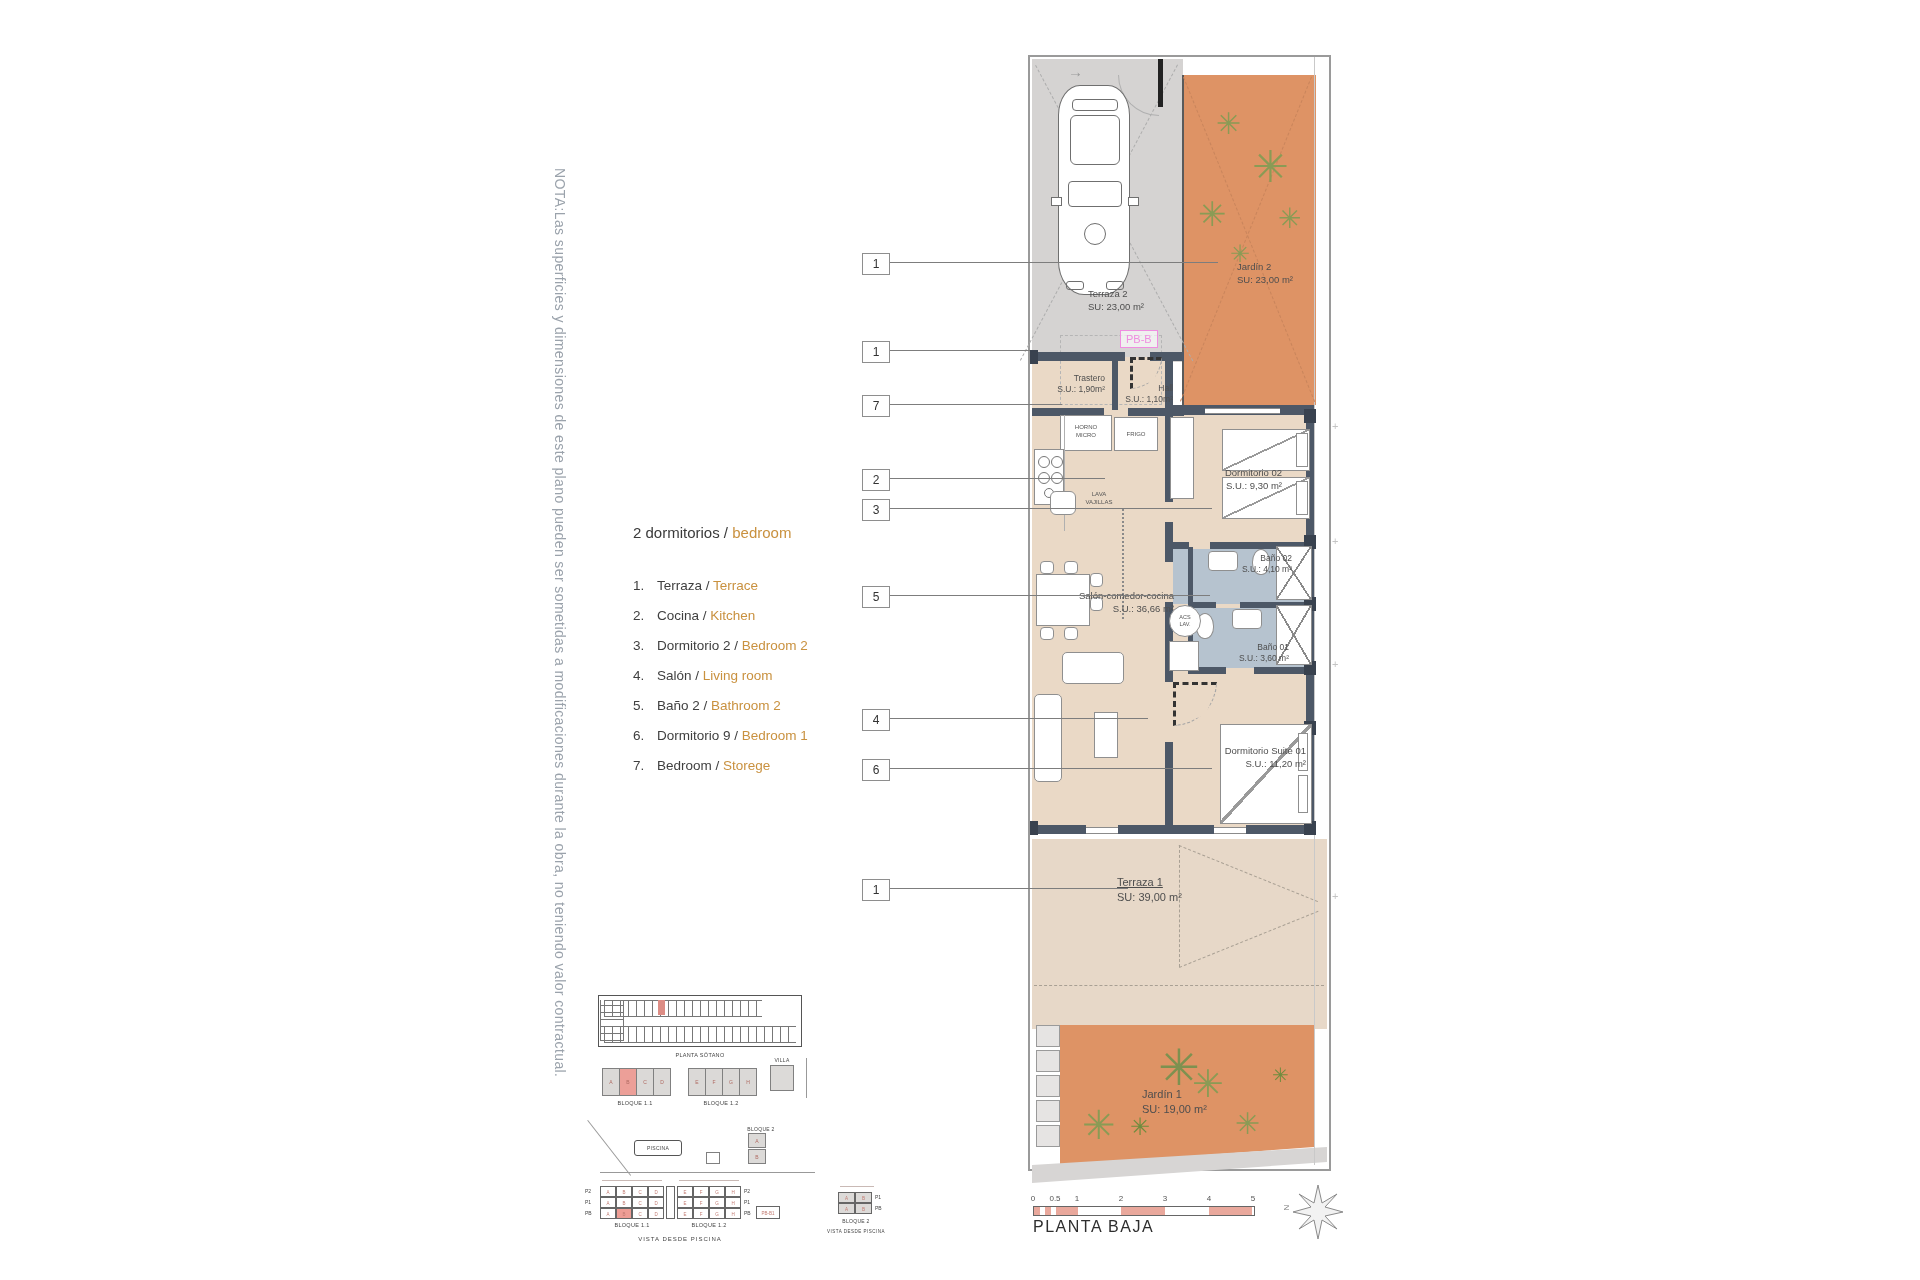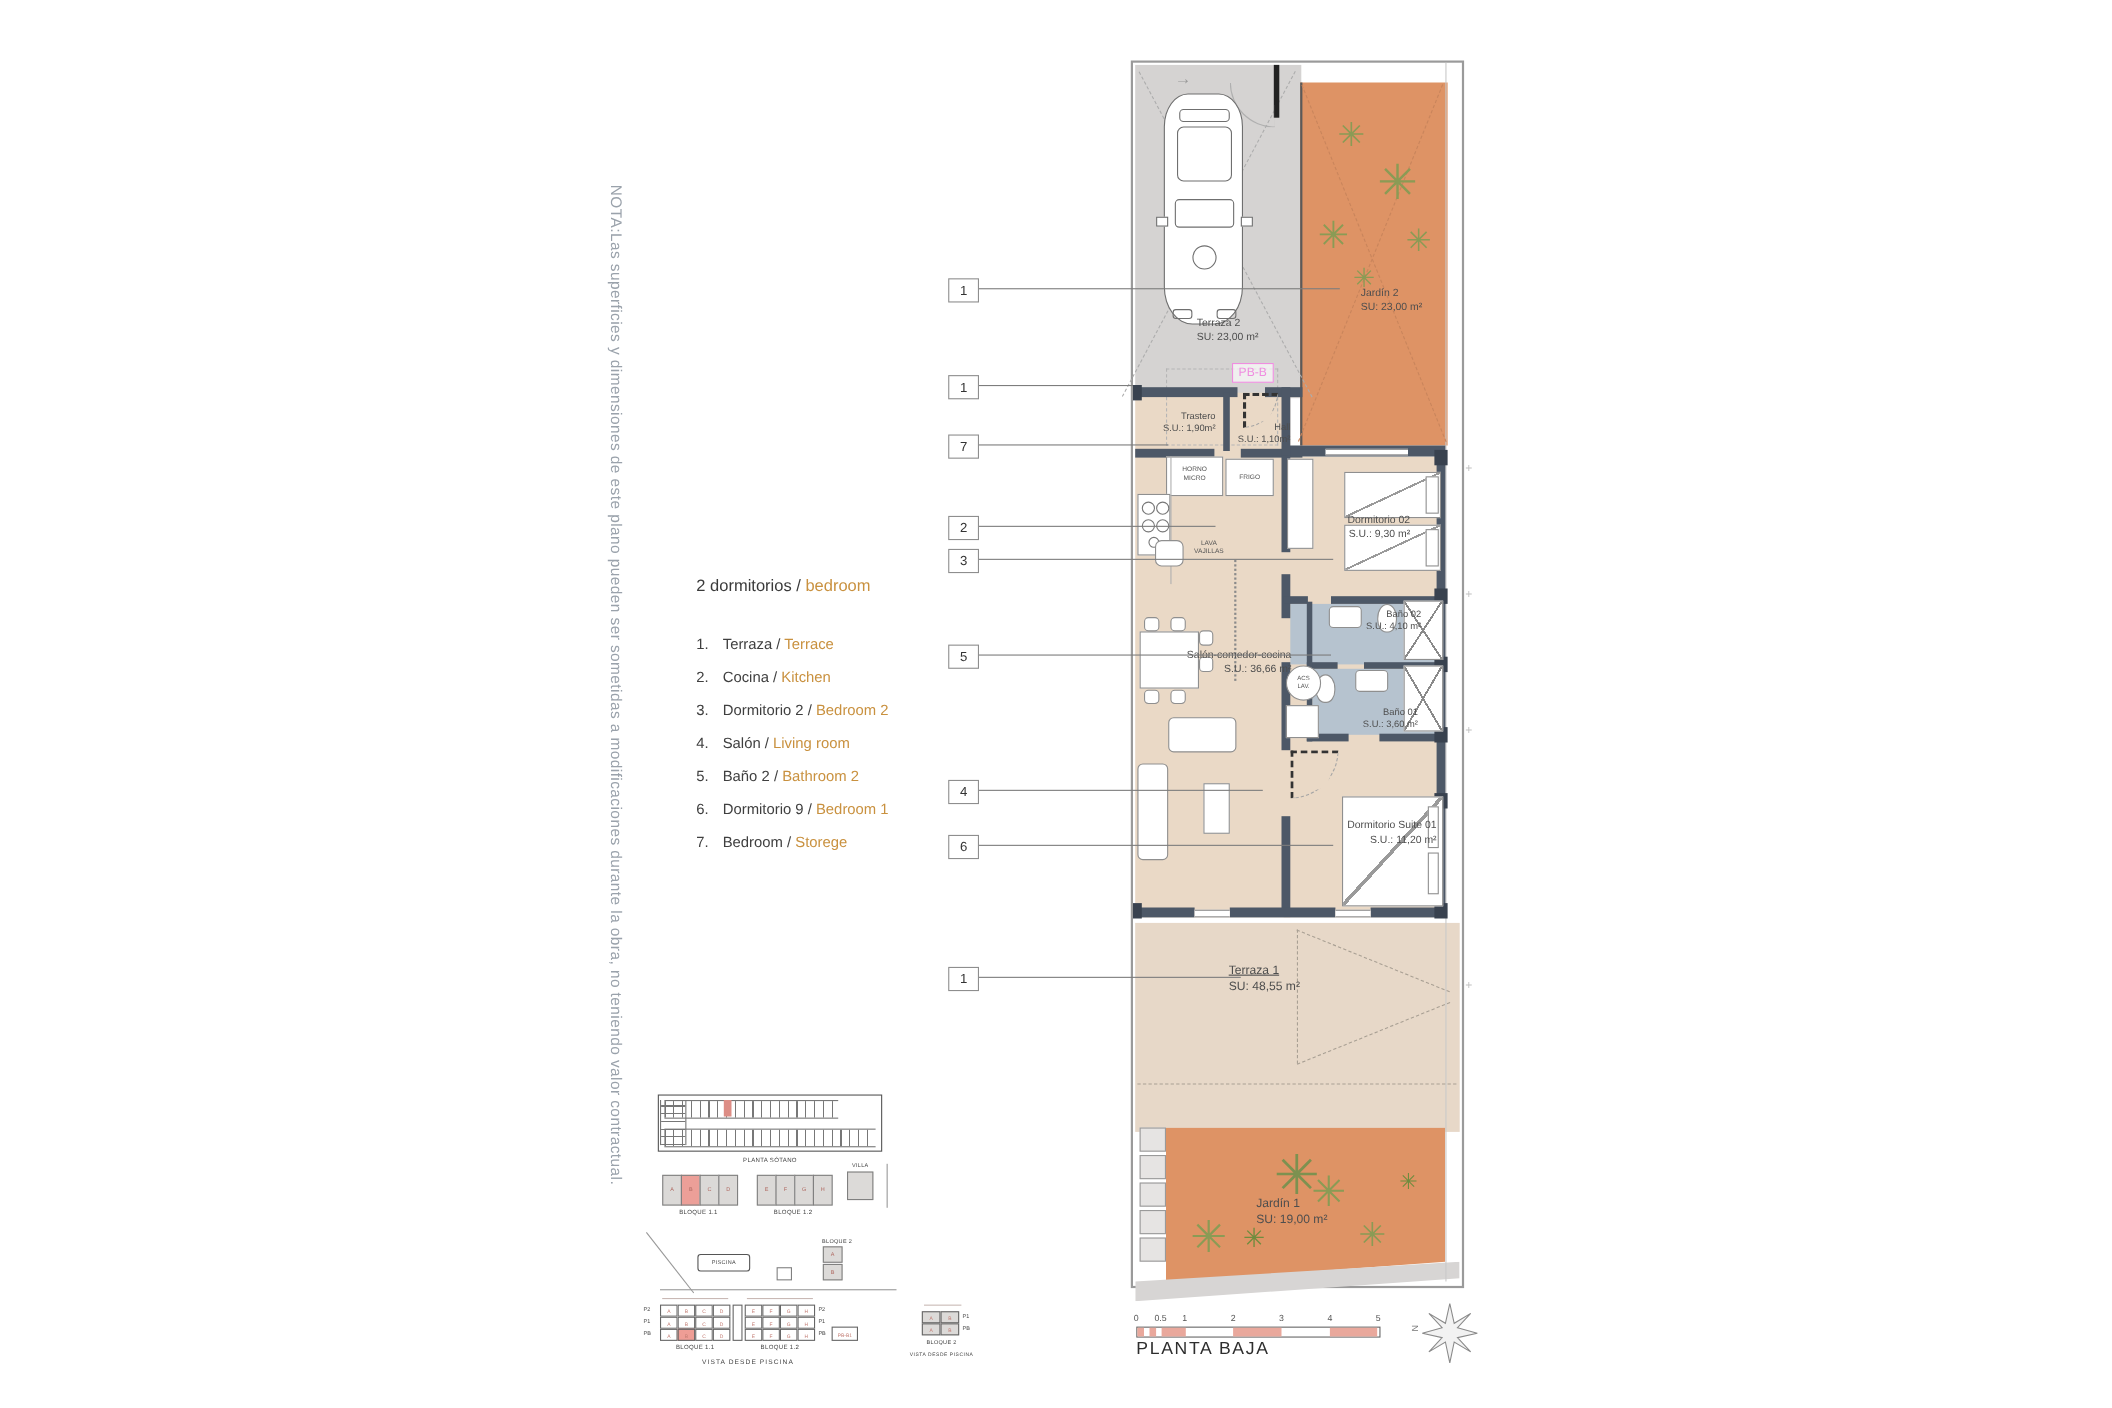--- a/index.html
+++ b/index.html
@@ -307,21 +307,21 @@
     <div class="rlbl" style="left:14px;top:533px;width:130px;">
       <div>Salón-comedor-cocina</div>
       <div>S.U.: 36,66 m²</div>
     </div>
     <div class="rlbl" style="left:180px;top:688px;width:96px;">
       <div>Dormitorio Suite 01</div>
       <div>S.U.: 11,20 m²</div>
     </div>
     <div class="rlbl left" style="left:87px;top:818px;font-size:11px;">
       <div style="text-decoration:underline;">Terraza 1</div>
-      <div>SU: 48,55 m²</div>
+      <div>SU: 39,00 m²</div>
     </div>
     <div class="rlbl left" style="left:112px;top:1030px;font-size:11px;">
       <div>Jardín 1</div>
       <div>SU: 19,00 m²</div>
     </div>
   </div>
 
   <div class="leader" style="left:888px;top:262px;width:330px;"></div>
   <div class="leader" style="left:888px;top:350px;width:142px;"></div>
   <div class="leader" style="left:888px;top:404px;width:174px;"></div>

